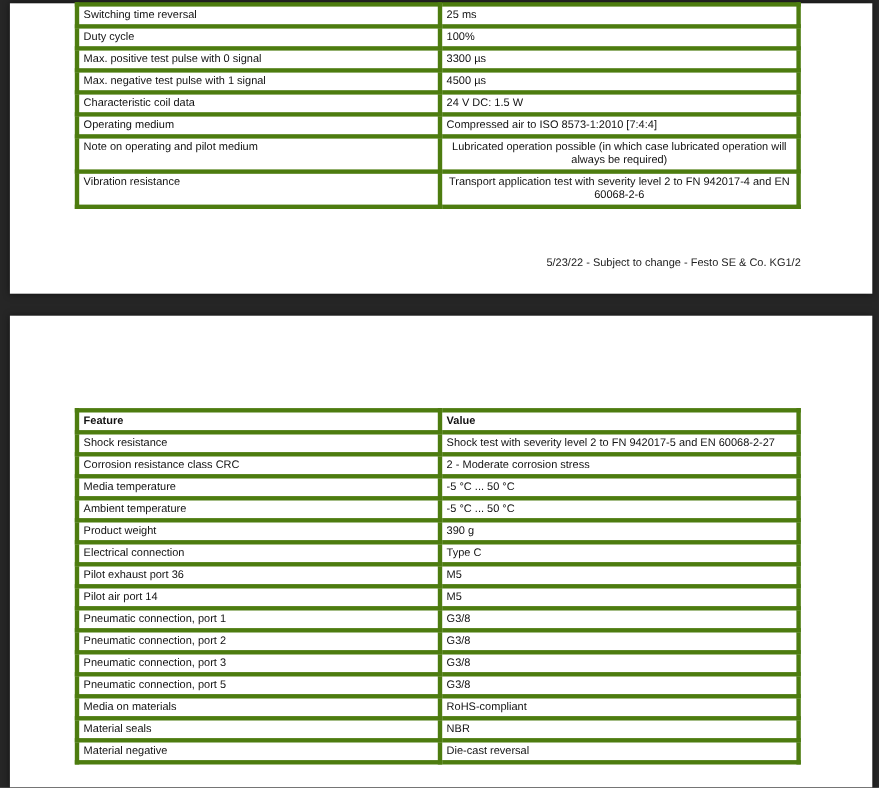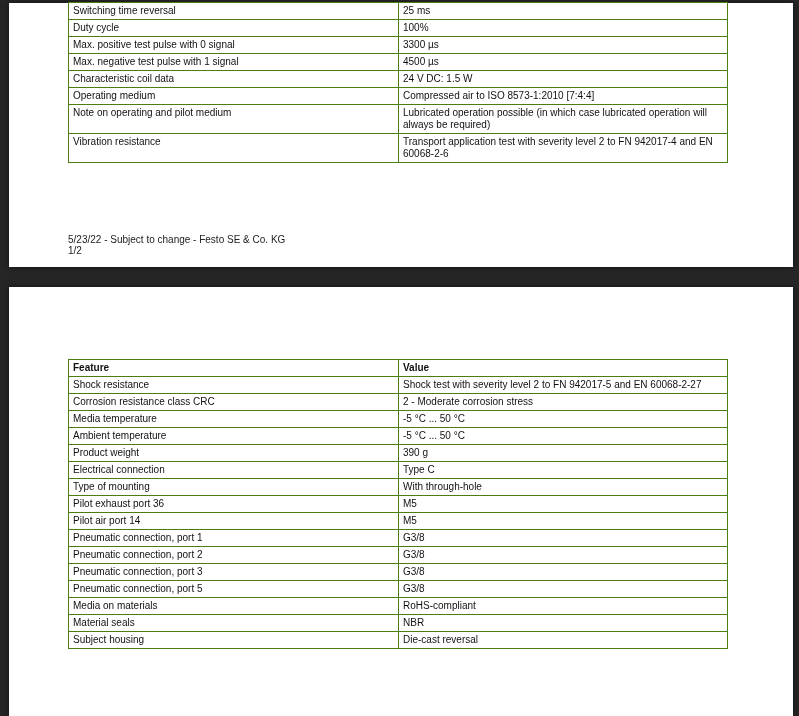--- a/index.html
+++ b/index.html
@@ -30,43 +30,42 @@
     position: absolute;
     left: 59px;
     width: 660px;
     border-collapse: collapse;
     table-layout: fixed;
     font-size: 10px;
     line-height: 12px;
     color: #111111;
   }
   .table1 { top: -1px; }
-  .table2 { top: 72px; }
+  .table2 { top: 84px; }
   .spec-table td, .spec-table th {
-    border: 1px solid #4d7c0f;
+    border: 4px solid #4d7c0f;
     padding: 2px 4px;
     vertical-align: top;
     height: 17px;
     overflow: hidden;
   }
   .spec-table .feature { width: 330px; white-space: nowrap; }
   .spec-table .value { white-space: nowrap; }
-  .spec-table .value.wrap { white-space: normal; }
+  .spec-table .value.wrap { white-space: normal; text-align: center; }
   .spec-table th { text-align: left; font-weight: bold; }
 
   .footer {
     position: absolute;
     left: 59px;
     top: 231px;
     width: 660px;
     display: flex;
     justify-content: flex-end;
     font-size: 10px;
     color: #222222;
-    flex-direction: column;
   }
 </style>
 </head>
 <body>
 
 <div class="viewer">
 
   <div class="page page1">
     <table class="spec-table table1">
       <tbody>
@@ -137,24 +136,20 @@
         </tr>
         <tr>
           <td class="feature">Product weight</td>
           <td class="value">390 g</td>
         </tr>
         <tr>
           <td class="feature">Electrical connection</td>
           <td class="value">Type C</td>
         </tr>
         <tr>
-          <td class="feature">Type of mounting</td>
-          <td class="value">With through-hole</td>
-        </tr>
-        <tr>
           <td class="feature">Pilot exhaust port 36</td>
           <td class="value">M5</td>
         </tr>
         <tr>
           <td class="feature">Pilot air port 14</td>
           <td class="value">M5</td>
         </tr>
         <tr>
           <td class="feature">Pneumatic connection, port 1</td>
           <td class="value">G3/8</td>
@@ -173,20 +168,20 @@
         </tr>
         <tr>
           <td class="feature">Media on materials</td>
           <td class="value">RoHS-compliant</td>
         </tr>
         <tr>
           <td class="feature">Material seals</td>
           <td class="value">NBR</td>
         </tr>
         <tr>
-          <td class="feature">Subject housing</td>
+          <td class="feature">Material negative</td>
           <td class="value">Die-cast reversal</td>
         </tr>
       </tbody>
     </table>
   </div>
 
 </div>
 
 </body></html>

